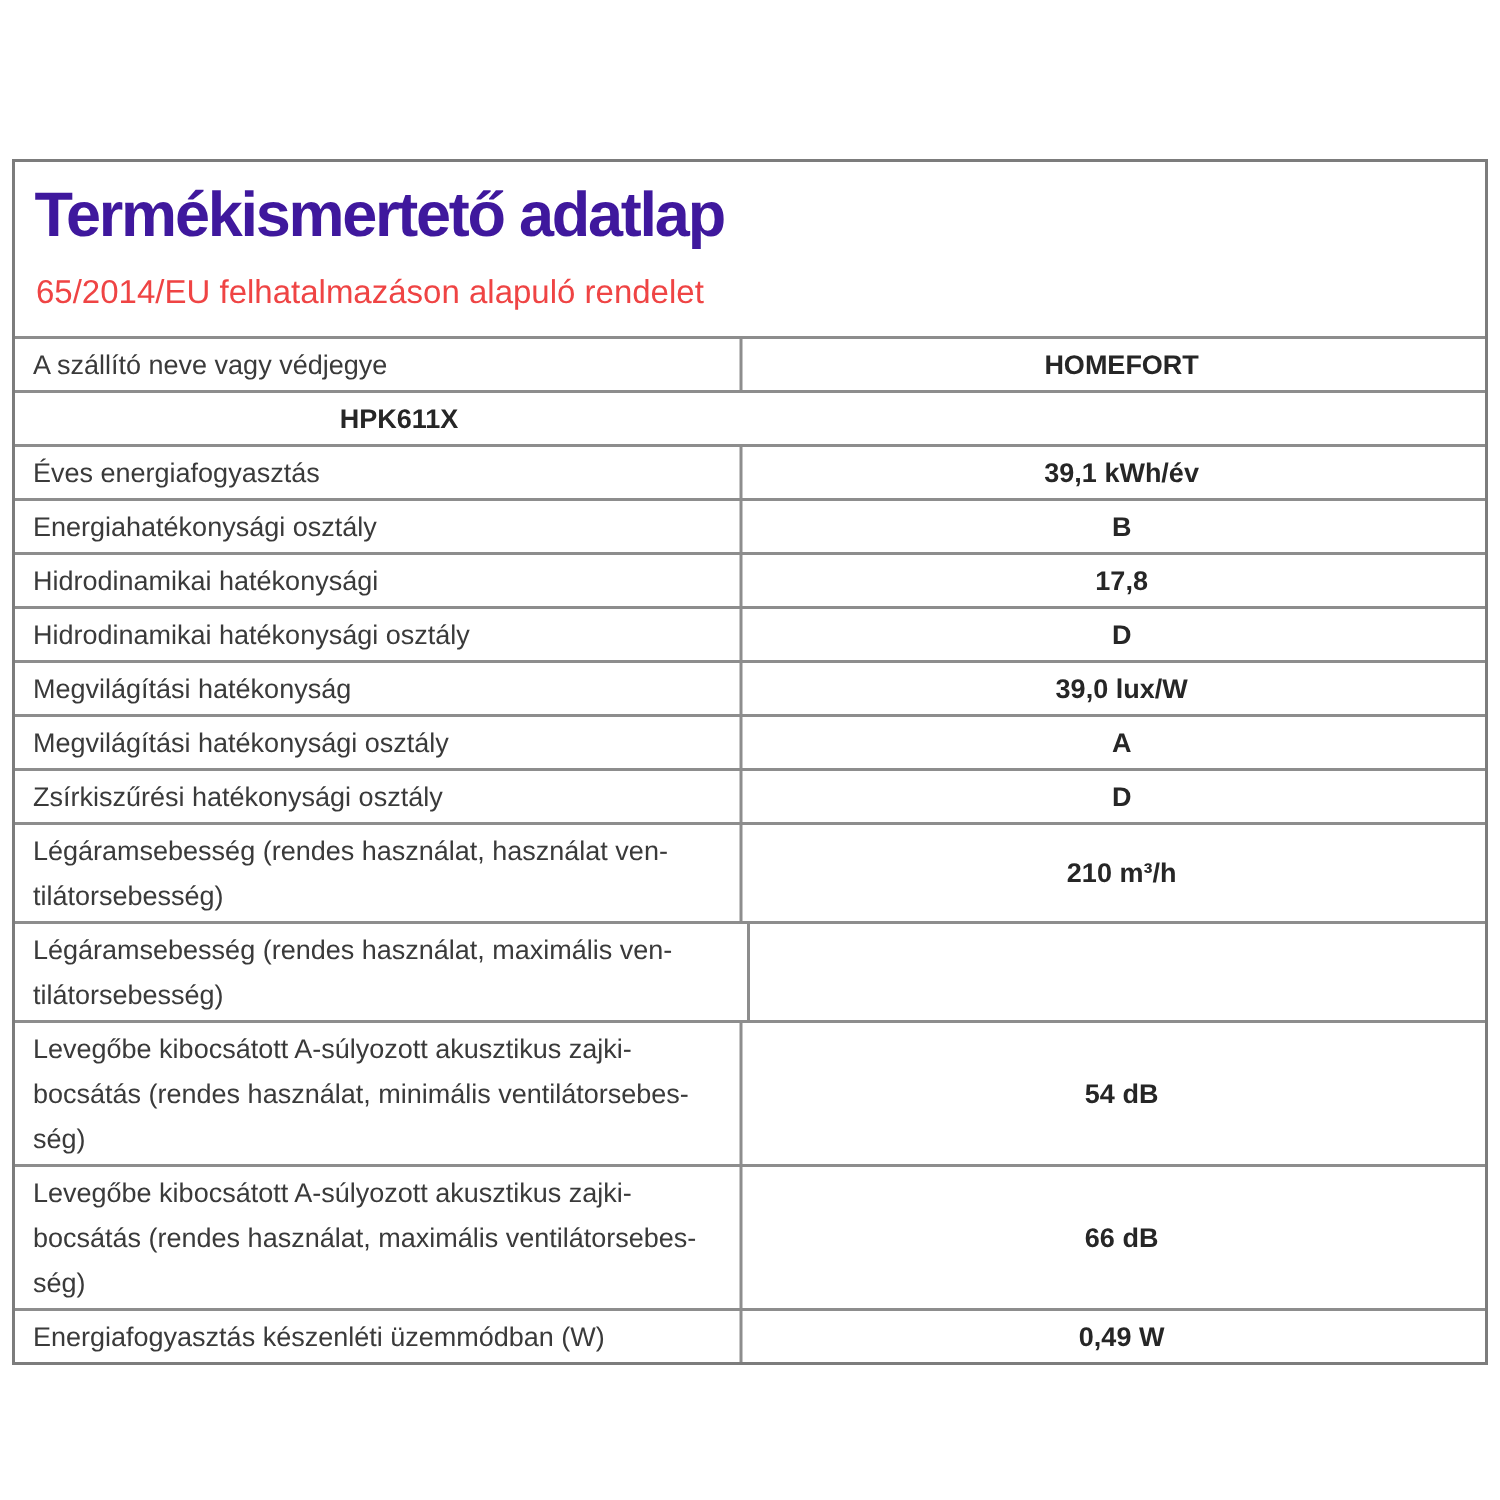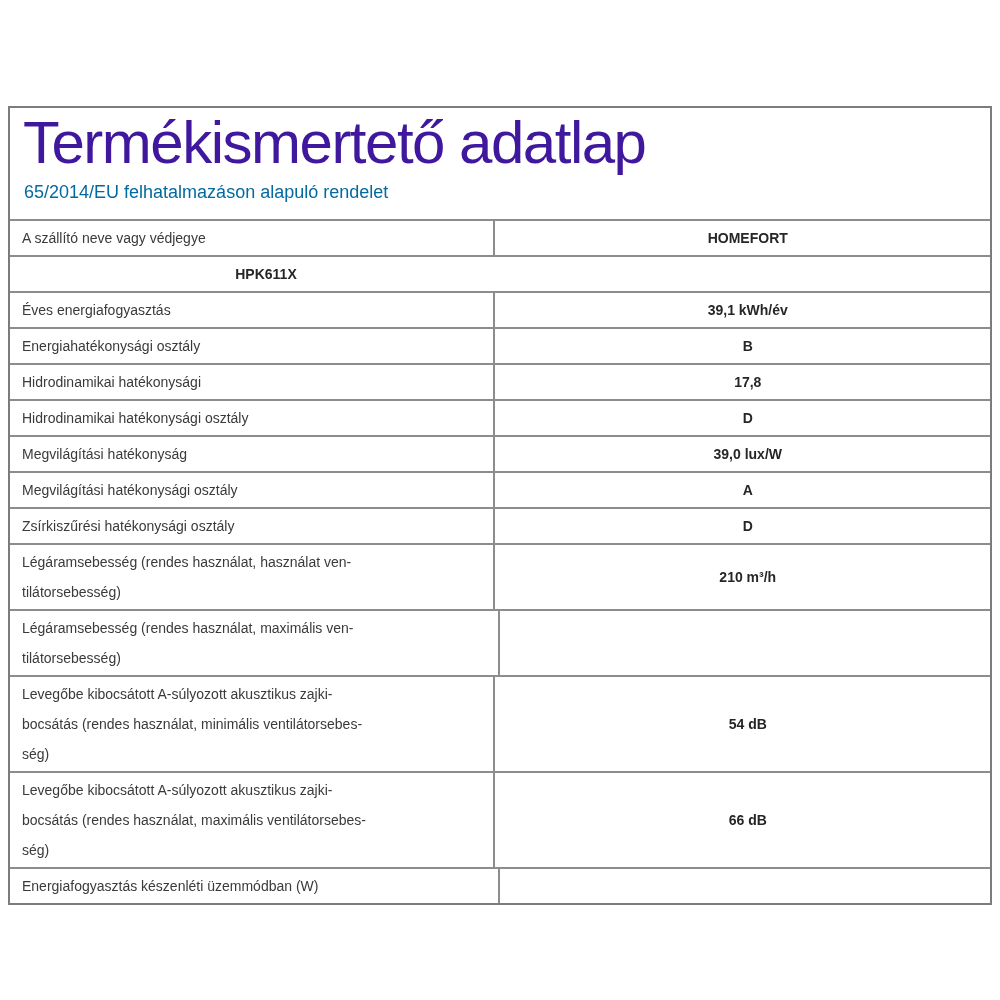--- a/index.html
+++ b/index.html
@@ -21,40 +21,40 @@
     top: 106px;
     width: 980px;
     border: 2px solid #7c7c7c;
     background: #ffffff;
   }
   .header {
     padding: 4px 14px 16px 13px;
   }
   .title {
     margin: 0;
-    font-size: 60px;
-    font-weight: normal;
+    font-size: 42px;
+    font-weight: bold;
     letter-spacing: -1.5px;
     line-height: 62px;
   }
   .subtitle {
     margin: 8px 0 0 1px;
-    font-size: 18px;
-    color: #0369a1;
+    font-size: 22px;
+    color: #ef4444;
   }
   .spec-table {
     width: 100%;
   }
   .row {
     display: flex;
     border-top: 2px solid #8d8d8d;
   }
   .cell {
     box-sizing: border-box;
-    font-size: 14px;
+    font-size: 18px;
     line-height: 30px;
     padding: 2px 12px;
   }
   .cell-label {
     width: 50%;
     color: #3a3a3a;
     white-space: pre-line;
     display: flex;
     align-items: center;
     border-right: 2px solid #8d8d8d;
@@ -131,16 +131,17 @@
           <div class="cell cell-value">54 dB</div>
         </div>
         <div class="row">
           <div class="cell cell-label">Levegőbe kibocsátott A-súlyozott akusztikus zajki-
 bocsátás (rendes használat, maximális ventilátorsebes-
 ség)</div>
           <div class="cell cell-value">66 dB</div>
         </div>
         <div class="row">
           <div class="cell cell-label">Energiafogyasztás készenléti üzemmódban (W)</div>
+          <div class="cell cell-value">0,49 W</div>
         </div>
       </div>
   </div>
 </div>
 
 </body></html>

